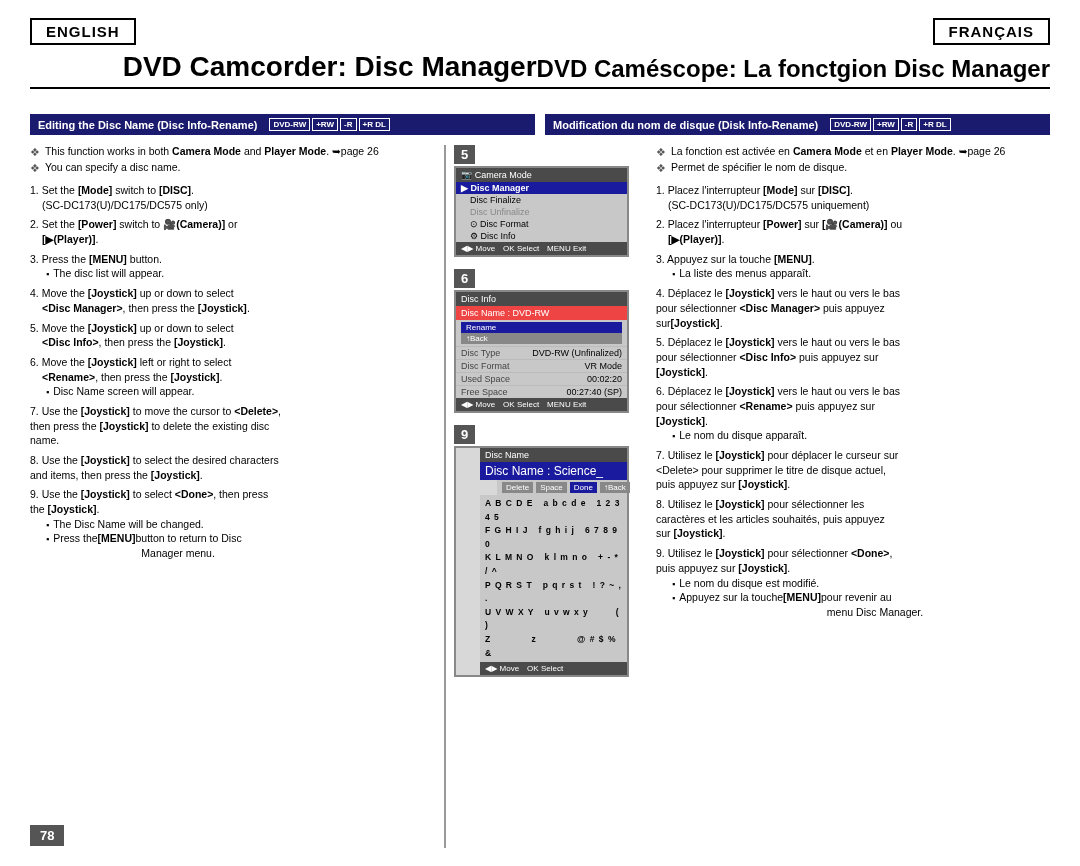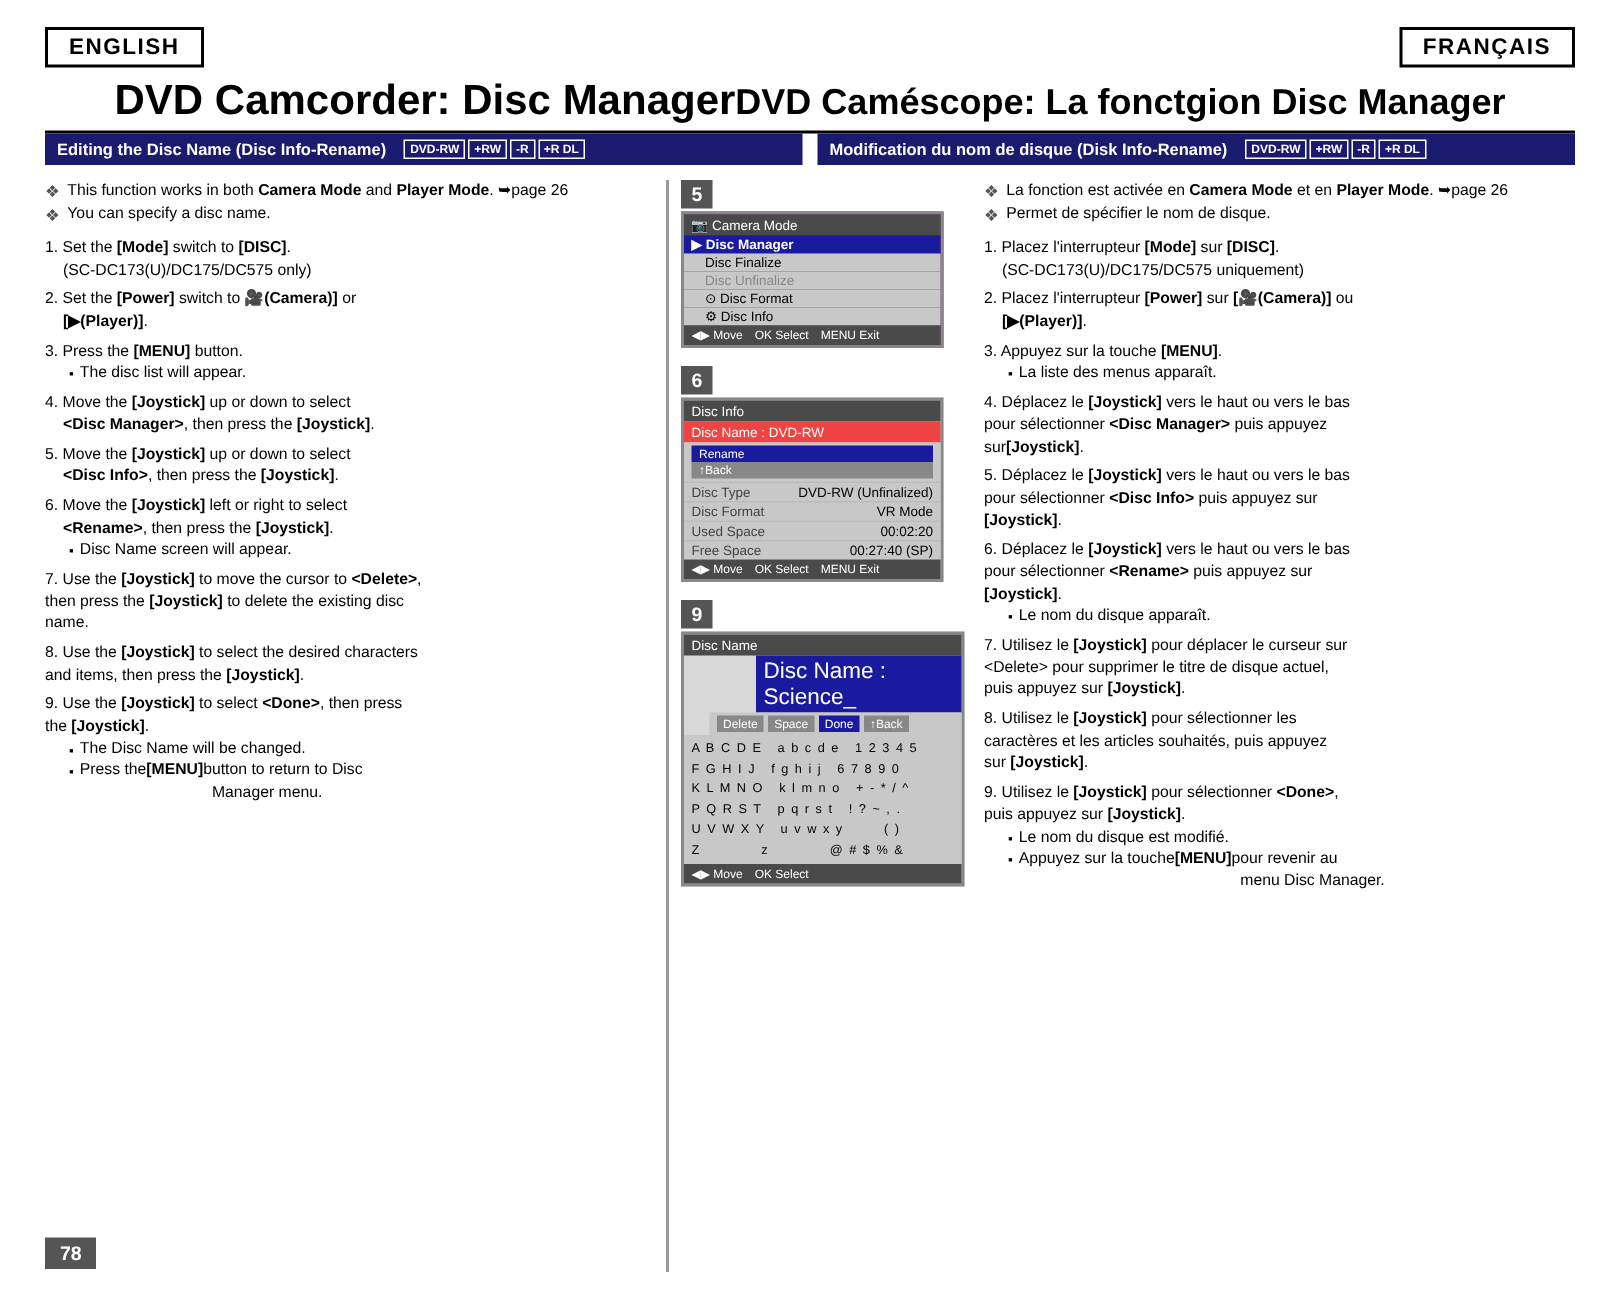--- a/index.html
+++ b/index.html
@@ -30,23 +30,23 @@
     .lang-badge {
       border: 2px solid #000;
       padding: 3px 14px;
       font-weight: bold;
       font-size: 15px;
       letter-spacing: 1px;
     }
     
     .title-row {
       display: flex;
-      justify-content: center;
+      justify-content: flex-end;
       align-items: flex-end;
-      margin-bottom: 0;
+      margin-bottom: 25px;
       border-bottom: 2px solid #000;
       padding-bottom: 4px;
     }
     .main-title-en {
       font-size: 28px;
       font-weight: bold;
       color: #000;
     }
     .main-title-fr {
       font-size: 24px;
@@ -228,35 +228,35 @@
       padding: 1px 5px;
       background: #c8c8c8;
       border-top: 1px solid #bbb;
     }
     .disc-row-label { color: #444; }
     .disc-row-value { color: #000; }
     
     .kb-box {
       border: 2px solid #888;
       background: #d8d8d8;
-      width: 189px;
-      font-size: 9px;
+      width: 175px;
+      font-size: 9px;
+      padding-left: 24px;
     }
     .kb-title {
       background: #4a4a4a;
       color: #fff;
       padding: 2px 5px;
       font-size: 9px;
     }
     .kb-input-row {
       background: #1a1a9e;
       color: #fff;
       padding: 2px 5px;
-      font-size: 15px;
-      margin-left: 48px;
+      font-size: 12px;
     }
     .kb-btn-row {
       display: flex;
       gap: 3px;
       padding: 2px 5px;
       background: #c8c8c8;
       margin-left: 17px;
     }
     .kb-btn {
       padding: 1px 4px;
@@ -265,20 +265,21 @@
     .kb-btn.delete { background: #888; color: #fff; }
     .kb-btn.space { background: #888; color: #fff; }
     .kb-btn.done { background: #1a1a9e; color: #fff; }
     .kb-btn.tback { background: #888; color: #fff; }
     .kb-chars {
       padding: 2px 5px;
       background: #c8c8c8;
       line-height: 1.6;
       font-size: 8.5px;
       letter-spacing: 1px;
+      font-weight: bold;
     }
     .kb-footer {
       background: #4a4a4a;
       color: #fff;
       padding: 2px 5px;
       font-size: 8px;
       display: flex;
       gap: 8px;
     }
     

